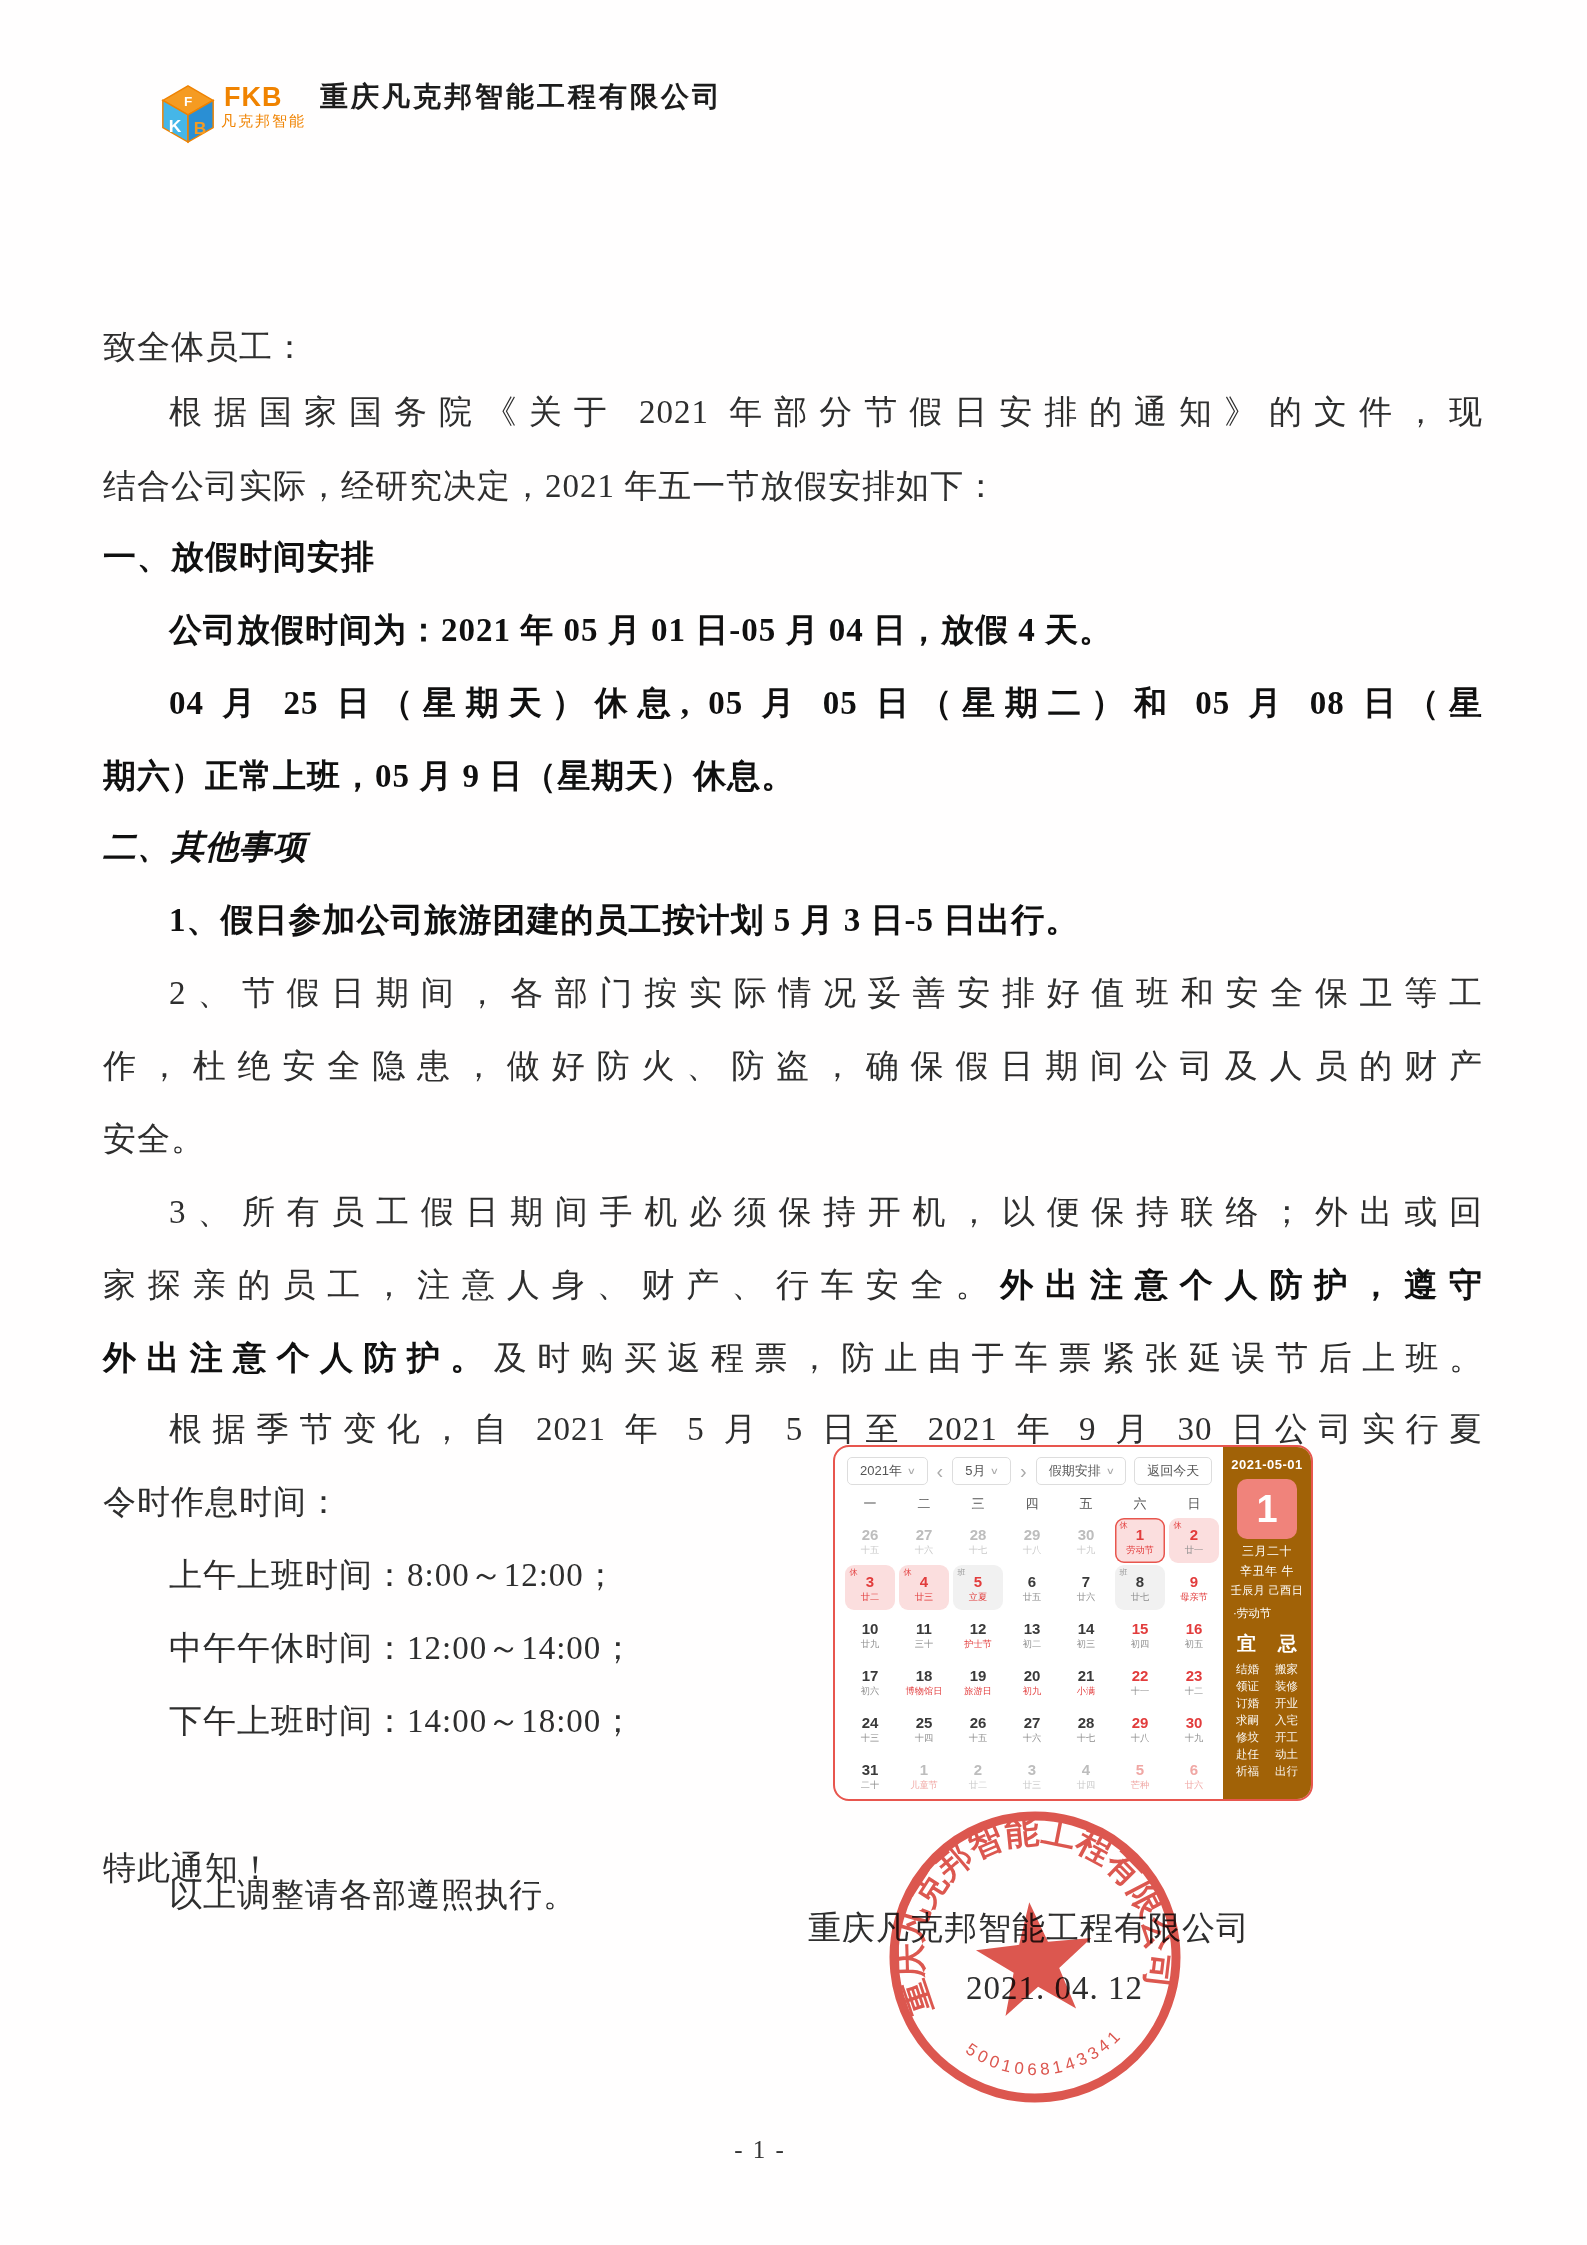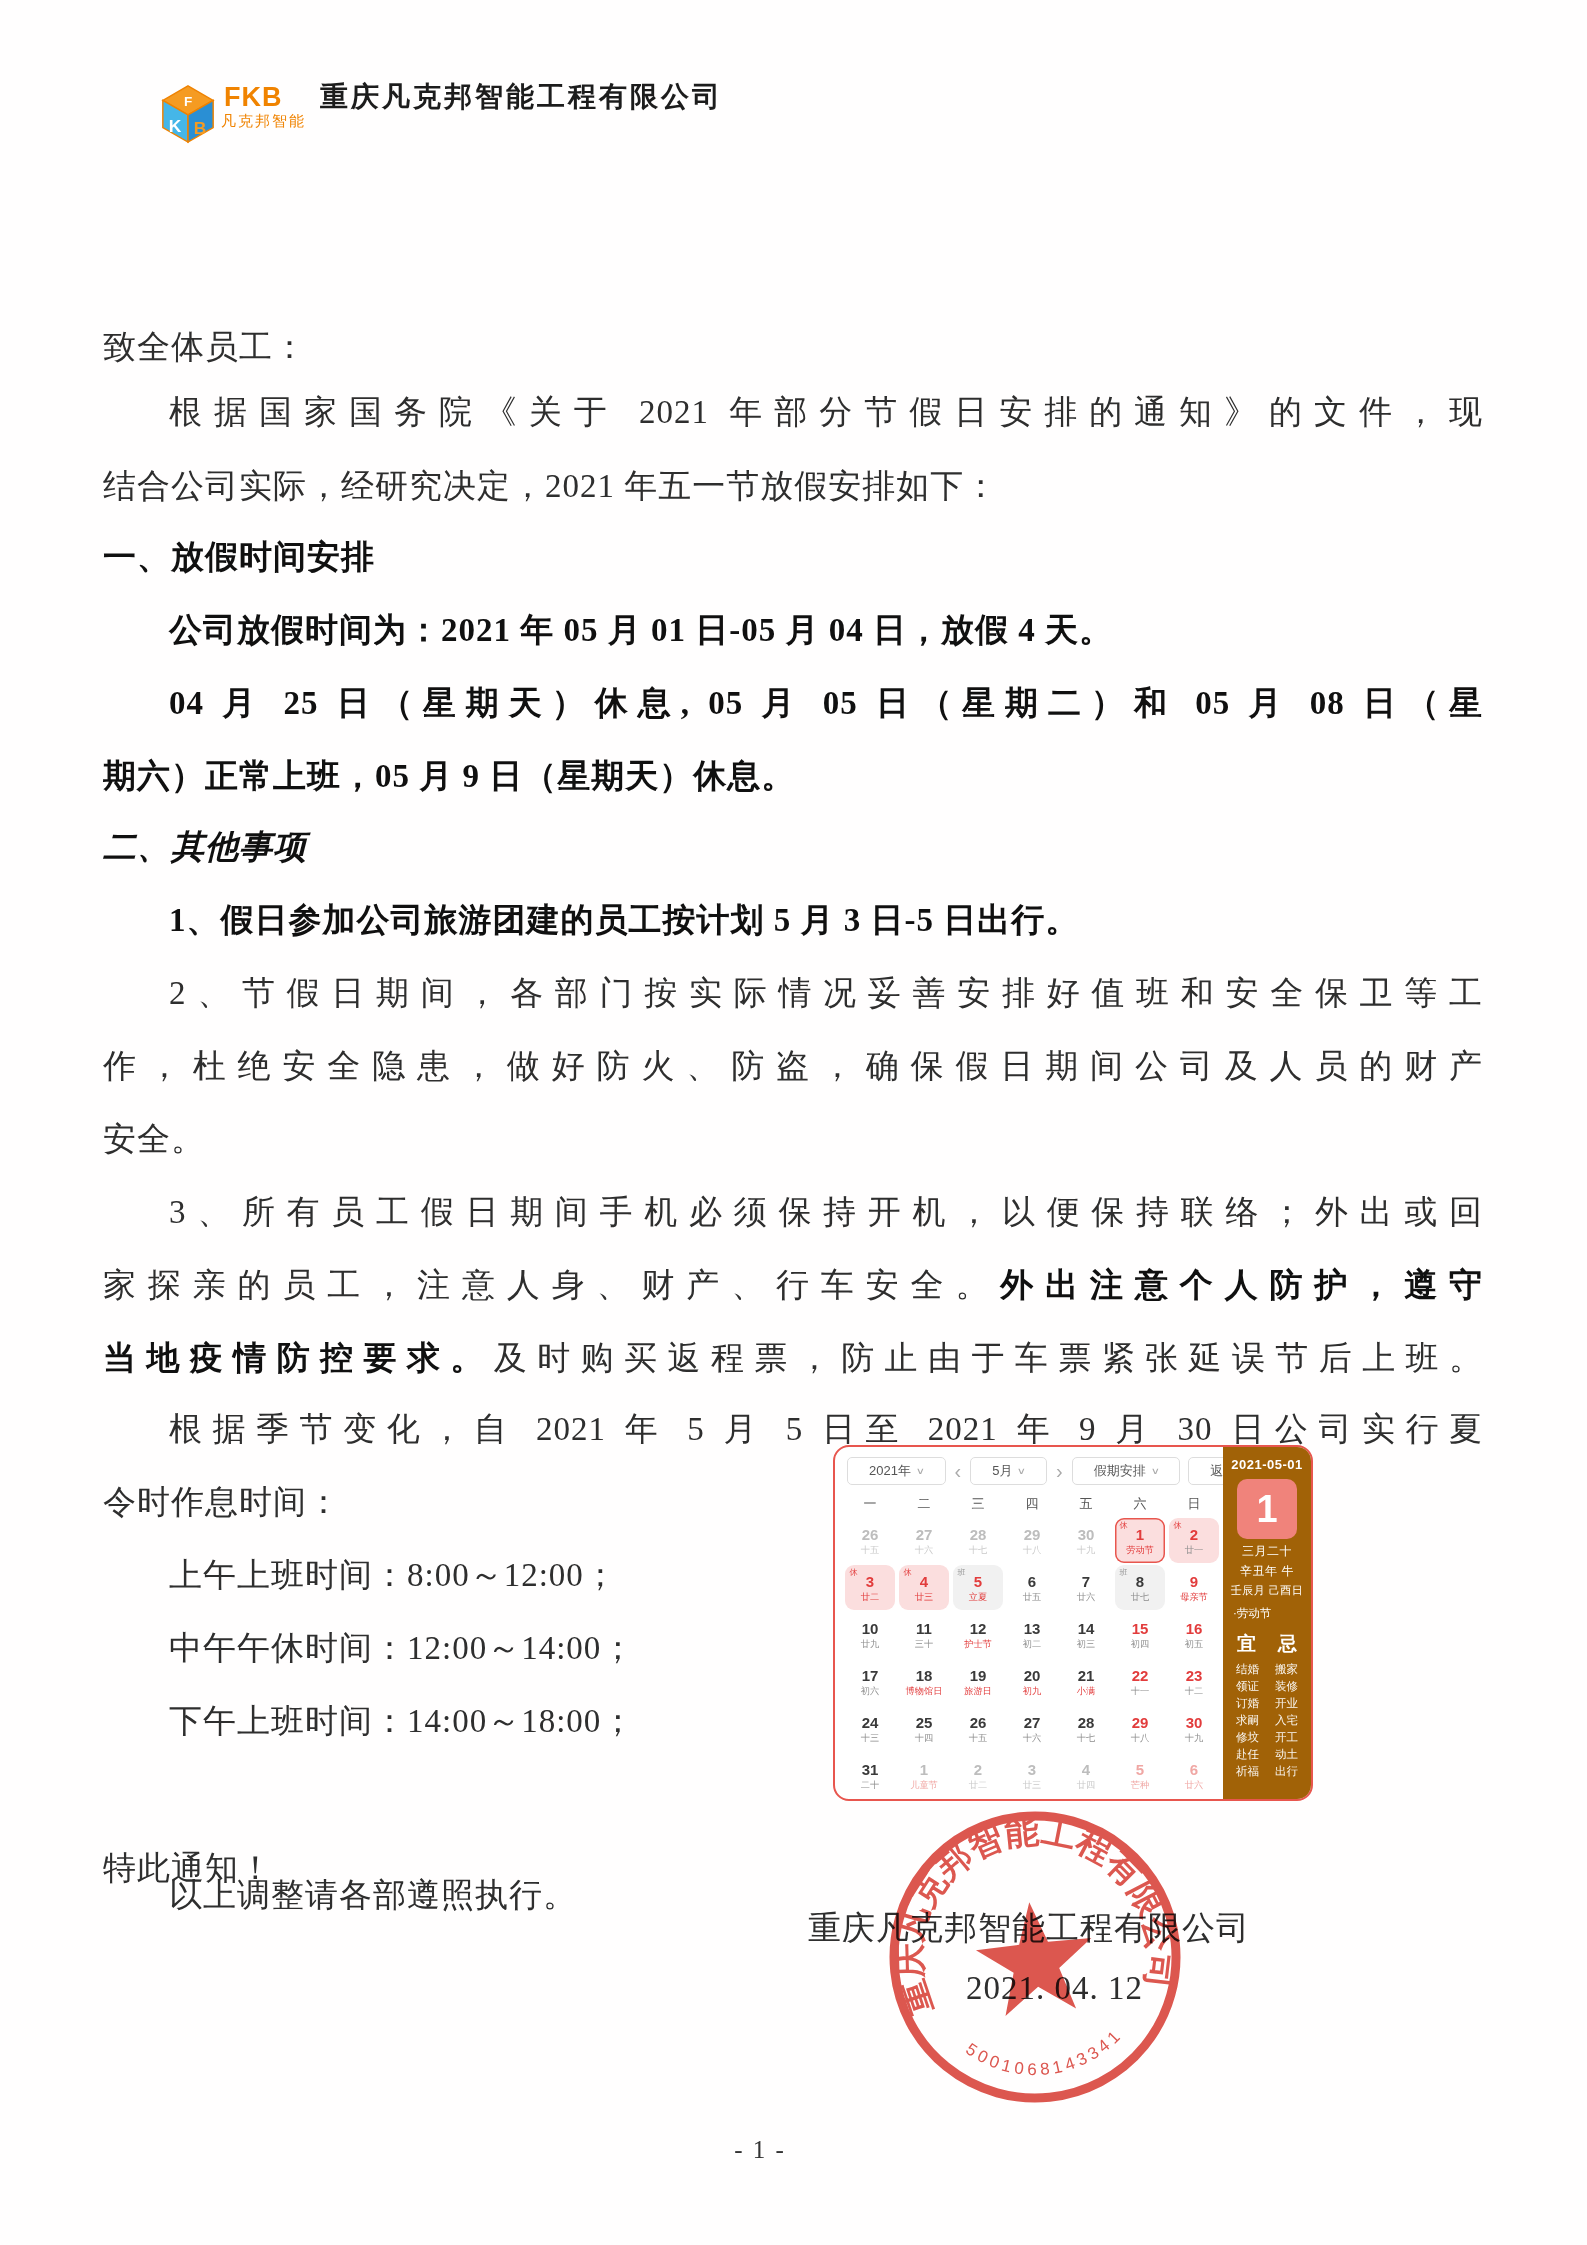--- a/index.html
+++ b/index.html
@@ -23,21 +23,21 @@
   .bline{position:absolute;font-size:33px;line-height:52px;white-space:nowrap;letter-spacing:1px;}
   .bline.just{white-space:normal;text-align:justify;text-align-last:justify;}
   .bline .b{font-weight:700;color:#101010;}
 
   
   .cal{position:absolute;left:833px;top:1445px;width:480px;height:356px;background:#fff;
        border:2px solid #e8564e;border-radius:16px;overflow:hidden;box-sizing:border-box;
        font-family:"Liberation Sans",sans-serif;}
   .cal-controls{position:absolute;left:12px;top:10px;display:flex;align-items:center;gap:8px;}
   .cbox{display:flex;align-items:center;gap:6px;border:1px solid #ddd;border-radius:5px;
-        padding:4px 21px;font-size:13px;color:#555;background:#fff;}
+        padding:4px 12px;font-size:13px;color:#555;background:#fff;}
   .chev{font-size:9px;color:#aaa;transform:scaleX(1.4);}
   .navarrow{font-size:20px;color:#aaa;line-height:14px;padding:0 1px;cursor:default;}
   .cal-week{position:absolute;left:8px;top:48px;width:378px;display:grid;
             grid-template-columns:repeat(7,1fr);text-align:center;font-size:13px;color:#555;}
   .cal-grid{position:absolute;left:8px;top:70px;width:378px;display:grid;
             grid-template-columns:repeat(7,1fr);grid-auto-rows:47px;}
   .cell{position:relative;margin:1px 2px;border-radius:9px;display:flex;flex-direction:column;
         align-items:center;justify-content:center;line-height:1.15;}
   .cell .num{font-size:15px;font-weight:700;}
   .cell .lab{font-size:10px;margin-top:1px;transform:scale(.92);white-space:nowrap;}
@@ -96,21 +96,21 @@
       <div class="bline" style="left: 169px; top: 604px;"><span class="b">公司放假时间为：2021 年 05 月 01 日-05 月 04 日，放假 4 天。</span></div>
       <div class="bline just" style="left: 169px; top: 677px; width: 1314px;"><span class="b">04 月 25 日（星期天）休息, 05 月 05 日（星期二）和 05 月 08 日（星</span></div>
       <div class="bline" style="left: 103px; top: 750px;"><span class="b">期六）正常上班，05 月 9 日（星期天）休息。</span></div>
       <div class="bline" style="left: 103px; top: 821px; font-style: italic;"><span class="b">二、其他事项</span></div>
       <div class="bline" style="left: 169px; top: 894px;"><span class="b">1、假日参加公司旅游团建的员工按计划 5 月 3 日-5 日出行。</span></div>
       <div class="bline just" style="left: 169px; top: 967px; width: 1314px;"><span>2、节假日期间，各部门按实际情况妥善安排好值班和安全保卫等工</span></div>
       <div class="bline just" style="left: 103px; top: 1040px; width: 1380px;"><span>作，杜绝安全隐患，做好防火、防盗，确保假日期间公司及人员的财产</span></div>
       <div class="bline" style="left: 103px; top: 1113px;"><span>安全。</span></div>
       <div class="bline just" style="left: 169px; top: 1186px; width: 1314px;"><span>3、所有员工假日期间手机必须保持开机，以便保持联络；外出或回</span></div>
       <div class="bline just" style="left: 103px; top: 1259px; width: 1380px;"><span>家探亲的员工，注意人身、财产、行车安全。</span><span class="b">外出注意个人防护，遵守</span></div>
-      <div class="bline just" style="left: 103px; top: 1332px; width: 1380px;"><span class="b">当地疫情防控要求。</span><span>及时购买返程票，防止由于车票紧张延误节后上班。</span></div>
+      <div class="bline just" style="left: 103px; top: 1332px; width: 1380px;"><span class="b">外出注意个人防护。</span><span>及时购买返程票，防止由于车票紧张延误节后上班。</span></div>
       <div class="bline just" style="left: 169px; top: 1403px; width: 1314px;"><span>根据季节变化，自 2021 年 5 月 5 日至 2021 年 9 月 30 日公司实行夏</span></div>
       <div class="bline" style="left: 103px; top: 1476px;"><span>令时作息时间：</span></div>
       <div class="bline" style="left: 169px; top: 1549px;"><span>上午上班时间：8:00～12:00；</span></div>
       <div class="bline" style="left: 169px; top: 1622px;"><span>中午午休时间：12:00～14:00；</span></div>
       <div class="bline" style="left: 169px; top: 1695px;"><span>下午上班时间：14:00～18:00；</span></div>
       <div class="bline" style="left: 169px; top: 1869px;"><span>以上调整请各部遵照执行。</span></div>
       <div class="bline" style="left: 103px; top: 1842px;"><span>特此通知！</span></div>
       <div class="bline" style="left: 808px; top: 1902px;"><span>重庆凡克邦智能工程有限公司</span></div>
       <div class="bline" style="left: 966px; top: 1962px;"><span>2021. 04. 12</span></div>
     </div>

